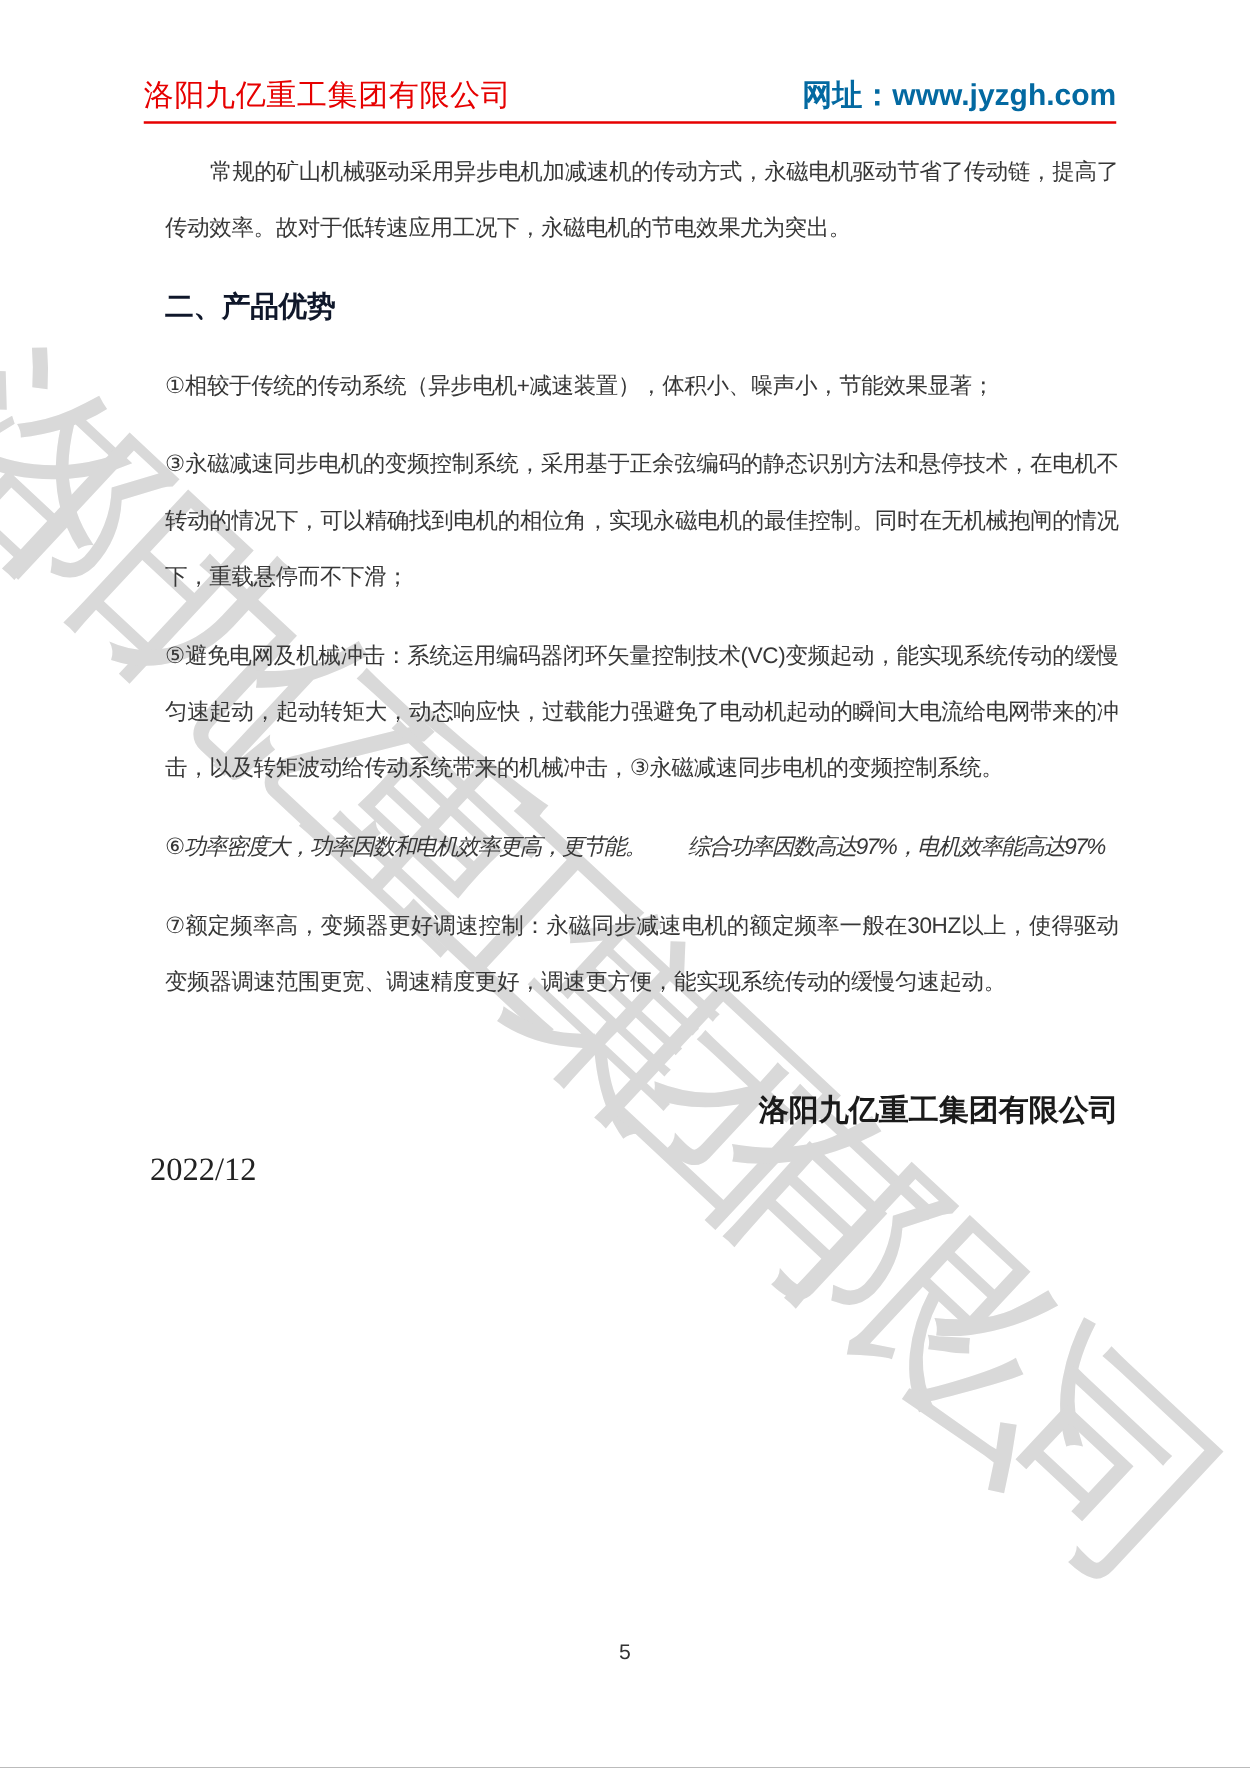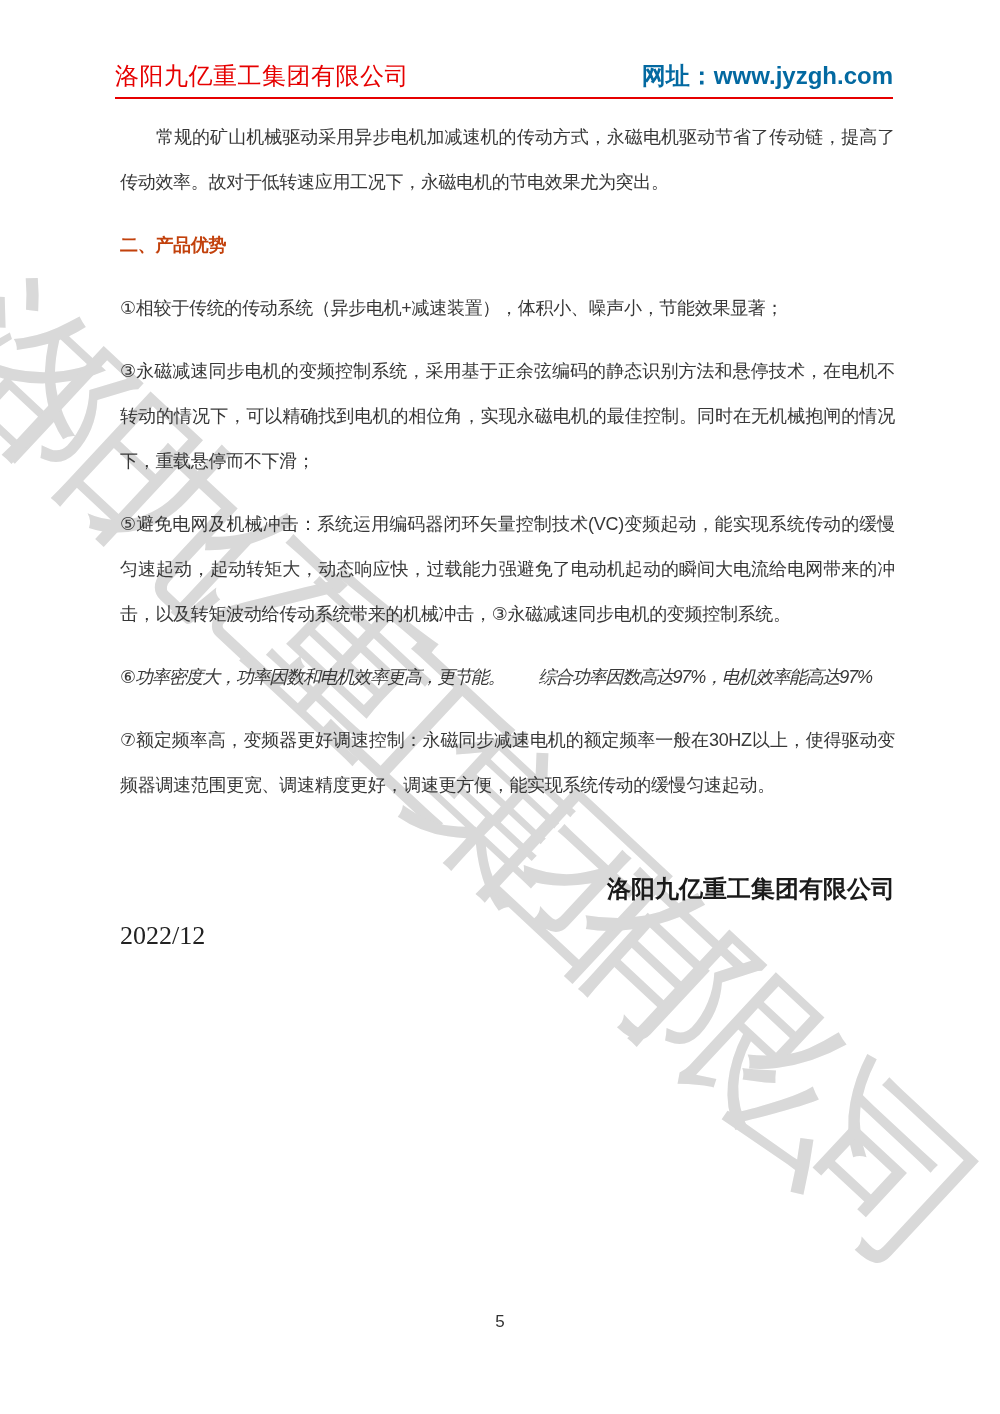--- a/index.html
+++ b/index.html
@@ -59,35 +59,35 @@
   
   .content {
     position: absolute;
     left: 120px;
     top: 115px;
     width: 775px;
     z-index: 1;
     color: #373737;
   }
   .para {
-    margin: 18px 0 0 0;
+    margin: 18px 0 0 12px;
     font-size: 18px;
     line-height: 45px;
     letter-spacing: -0.3px;
     text-align: justify;
     word-break: break-all;
   }
   .para.intro {
     margin-top: 0;
     text-indent: 2em;
   }
   .para.heading {
-    font-size: 18px;
+    font-size: 23px;
     font-weight: bold;
-    color: #c2410c;
+    color: #0f172a;
     text-indent: 0;
   }
   .para.tight { letter-spacing: -1.2px; font-style: italic; }
 
   .signature {
     margin-top: 58px;
     text-align: right;
     font-size: 24px;
     font-weight: bold;
     line-height: 45px;

